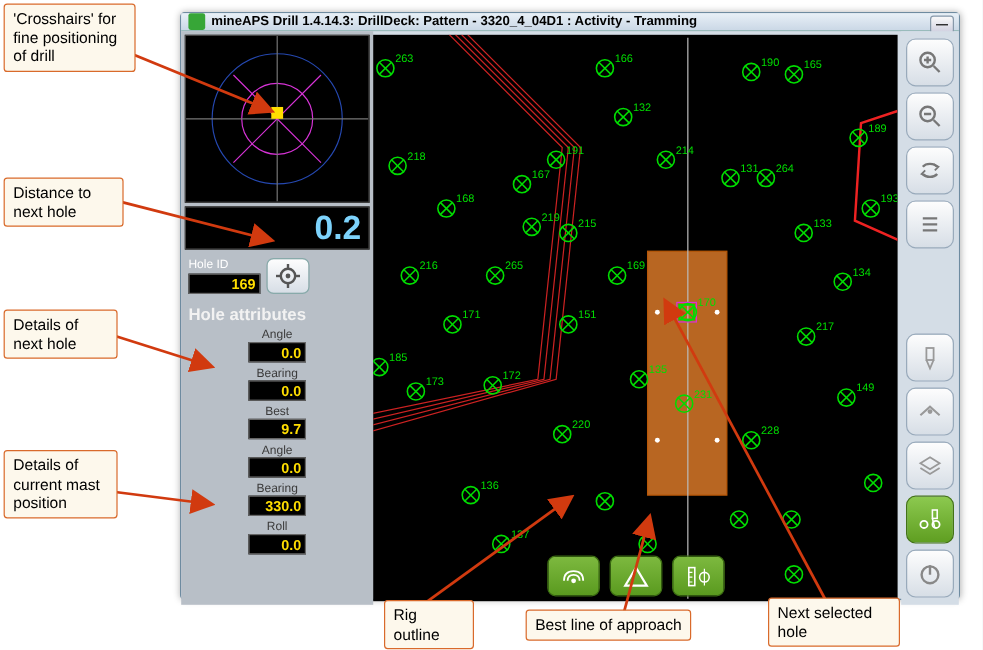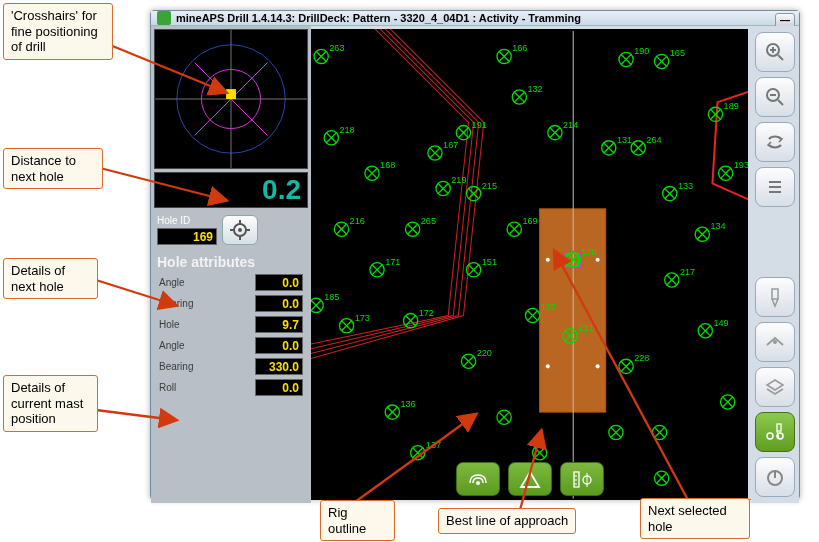--- a/index.html
+++ b/index.html
@@ -74,38 +74,38 @@
   }
   .distance-box {
     height: 36px;
     background: #000;
     margin: 0 3px 3px 3px;
     display:flex; justify-content:flex-end; align-items:center;
     padding:0 6px;
     border:1px solid #444;
   }
   .distance-box span {
-    color: #14b8a6;
+    color: #7dd3fc;
     font-size: 28px;
     font-weight: bold;
     font-family: "Arial Black", Arial, sans-serif;
   }
   .hole-id-row { display:flex; align-items:center; gap:5px; padding:4px 6px; }
   .hole-id-label { color:#fff; font-size:10px; }
   .val-box {
     background:#000; color:#ffde00; font-weight:bold; font-family:"Arial Black",Arial; font-size:12px;
     width:48px; height:17px; display:flex; justify-content:flex-end; align-items:center; padding:0 3px;
     border:1px solid #666;
   }
   .locate-btn {
     width:36px; height:30px; background:linear-gradient(#fdfdfd,#d7dee6); border:1px solid #8aa;
     border-radius:6px; display:flex; align-items:center; justify-content:center;
   }
   .section-hdr { color:#f2f2f2; font-size:14px; font-weight:bold; padding:5px 6px 2px; }
-  .attr-row { display:flex; justify-content:space-between; align-items:center; padding:2px 8px; }
+  .attr-row { display:flex; justify-content:space-between; align-items:center; padding:2px 8px;flex-direction:column; }
   .attr-label { color:#3b3b3b; font-size:10px; }
   
   .map-area {
     flex:1; background:#000; position:relative; margin:3px 3px 3px 0;
     overflow:hidden;
   }
   .bottom-buttons {
     position:absolute; bottom:4px; left:50%; transform:translateX(-50%);
     display:flex; gap:8px;
   }
@@ -196,21 +196,21 @@
       <div class="section-hdr">Hole attributes</div>
       <div class="attr-row">
           <span class="attr-label">Angle</span>
           <div class="val-box">0.0</div>
         </div>
       <div class="attr-row">
           <span class="attr-label">Bearing</span>
           <div class="val-box">0.0</div>
         </div>
       <div class="attr-row">
-          <span class="attr-label">Hole</span>
+          <span class="attr-label">Best</span>
           <div class="val-box">9.7</div>
         </div>
       <div class="attr-row">
           <span class="attr-label">Angle</span>
           <div class="val-box">0.0</div>
         </div>
       <div class="attr-row">
           <span class="attr-label">Bearing</span>
           <div class="val-box">330.0</div>
         </div>

